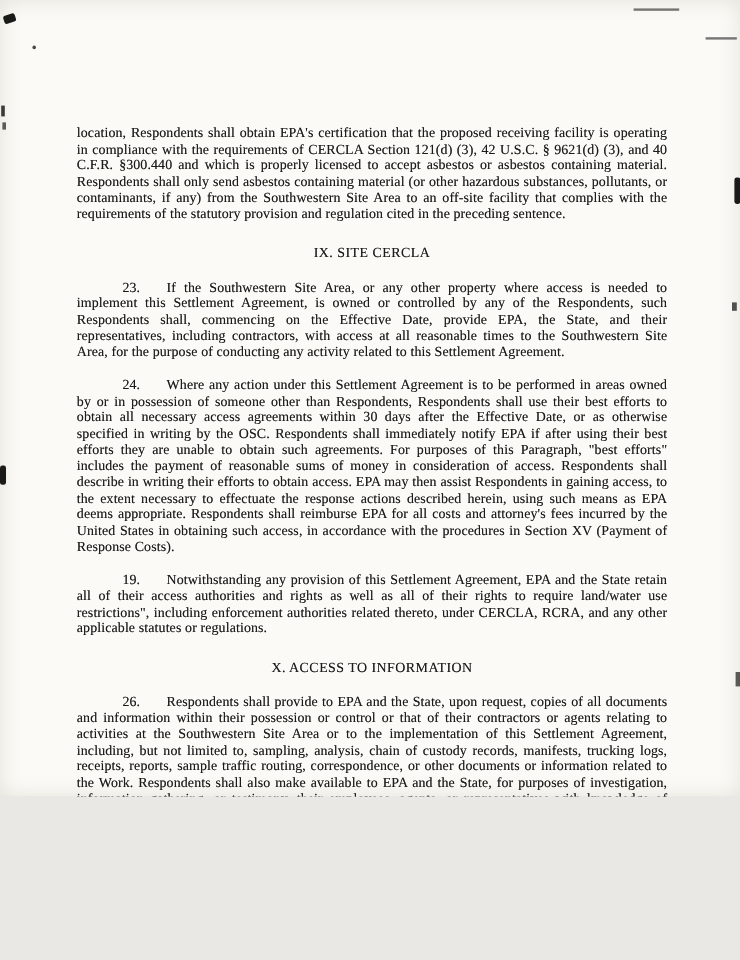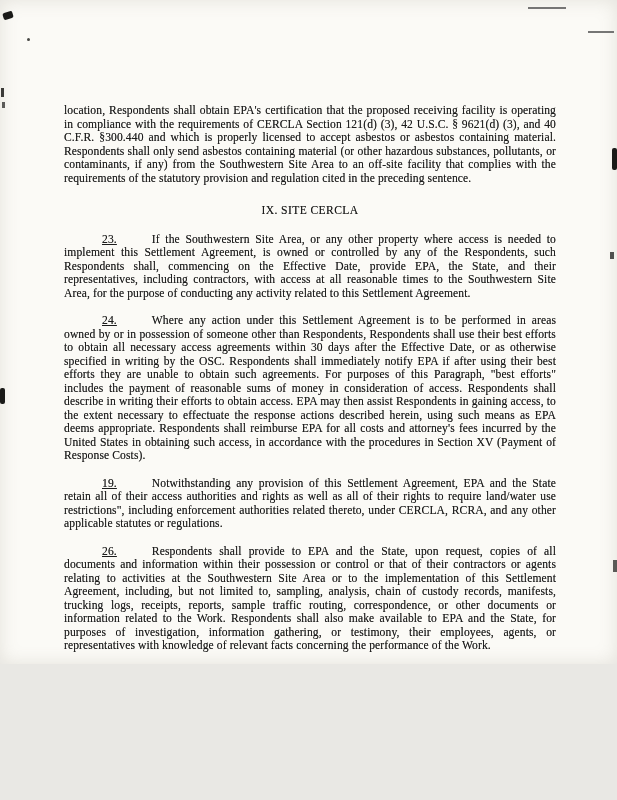--- a/index.html
+++ b/index.html
@@ -29,22 +29,21 @@
     letter-spacing: 0.1px;
   }
   .para {
     margin: 0 0 14px 0;
     text-shadow: 0 0 0.4px rgba(20,20,20,0.55);
   }
   .para.numbered {
     text-indent: 38px;
   }
   .pnum {
-    margin-right: 35px;
-    text-decoration: underline;
+    margin-right: 22px;
   }
   .heading {
     margin: 19px 0 15px 0;
     font-size: 11.6px;
     font-weight: normal;
     text-align: center;
     text-indent: 0;
     letter-spacing: 0.4px;
     text-shadow: 0 0 0.4px rgba(20,20,20,0.55);
   }
@@ -105,20 +104,21 @@
     </p>
 
     <p class="para numbered">
       <span class="pnum">24.</span><span>Where any action under this Settlement Agreement is to be performed in areas owned by or in possession of someone other than Respondents, Respondents shall use their best efforts to obtain all necessary access agreements within 30 days after the Effective Date, or as otherwise specified in writing by the OSC.  Respondents shall immediately notify EPA if after using their best efforts they are unable to obtain such agreements.  For purposes of this Paragraph, "best efforts" includes the payment of reasonable sums of money in consideration of access. Respondents shall describe in writing their efforts to obtain access.  EPA may then assist Respondents in gaining access, to the extent necessary to effectuate the response actions described herein, using such means as EPA deems appropriate.  Respondents shall reimburse EPA for all costs and attorney's fees incurred by the United States in obtaining such access, in accordance with the procedures in Section XV (Payment of Response Costs).</span>
     </p>
 
     <p class="para numbered">
       <span class="pnum">19.</span><span>Notwithstanding any provision of this Settlement Agreement, EPA and the State retain all of their access authorities and rights as well as all of their rights to require land/water use restrictions", including enforcement authorities related thereto, under CERCLA, RCRA, and any other applicable statutes or regulations.</span>
     </p>
 
+    <h2 class="heading">X.  ACCESS TO INFORMATION</h2>
 
     <p class="para numbered">
       <span class="pnum">26.</span><span>Respondents shall provide to EPA and the State, upon request, copies of all documents and information within their possession or control or that of their contractors or agents relating to activities at the Southwestern Site Area or to the implementation of this Settlement Agreement, including, but not limited to, sampling, analysis, chain of custody records, manifests, trucking logs, receipts, reports, sample traffic routing, correspondence, or other documents or information related to the Work.  Respondents shall also make available to EPA and the State, for purposes of investigation, information gathering, or testimony, their employees, agents, or representatives with knowledge of relevant facts concerning the performance of the Work.</span>
     </p>
 
   </div>
 
   <div class="page-number">14</div>
 
 </div>

